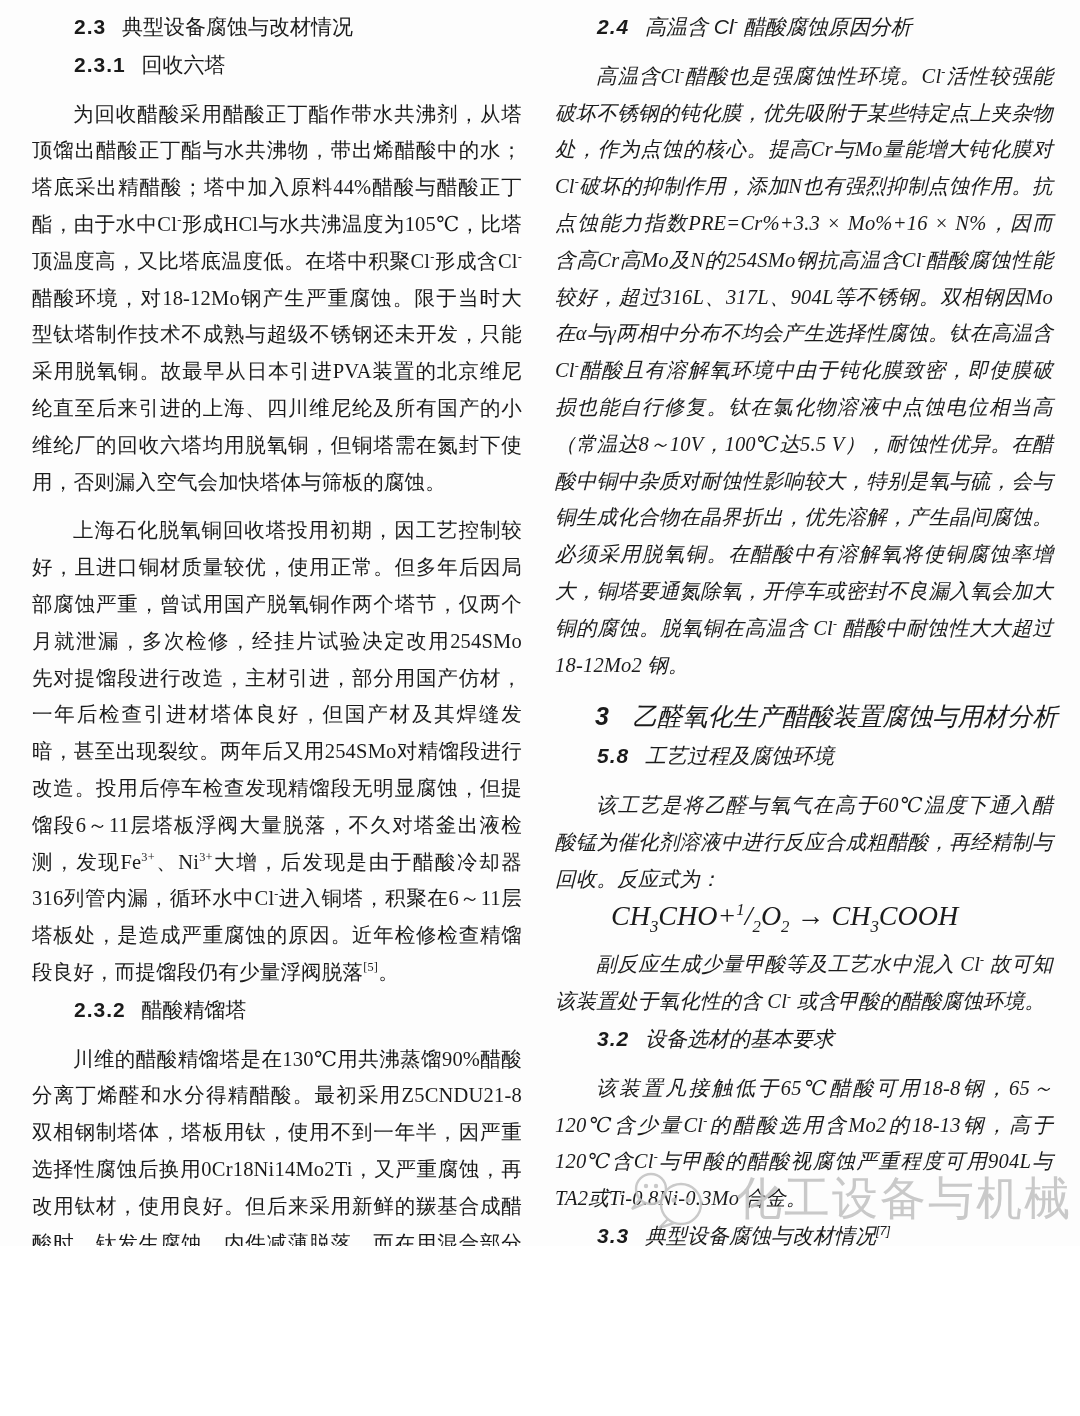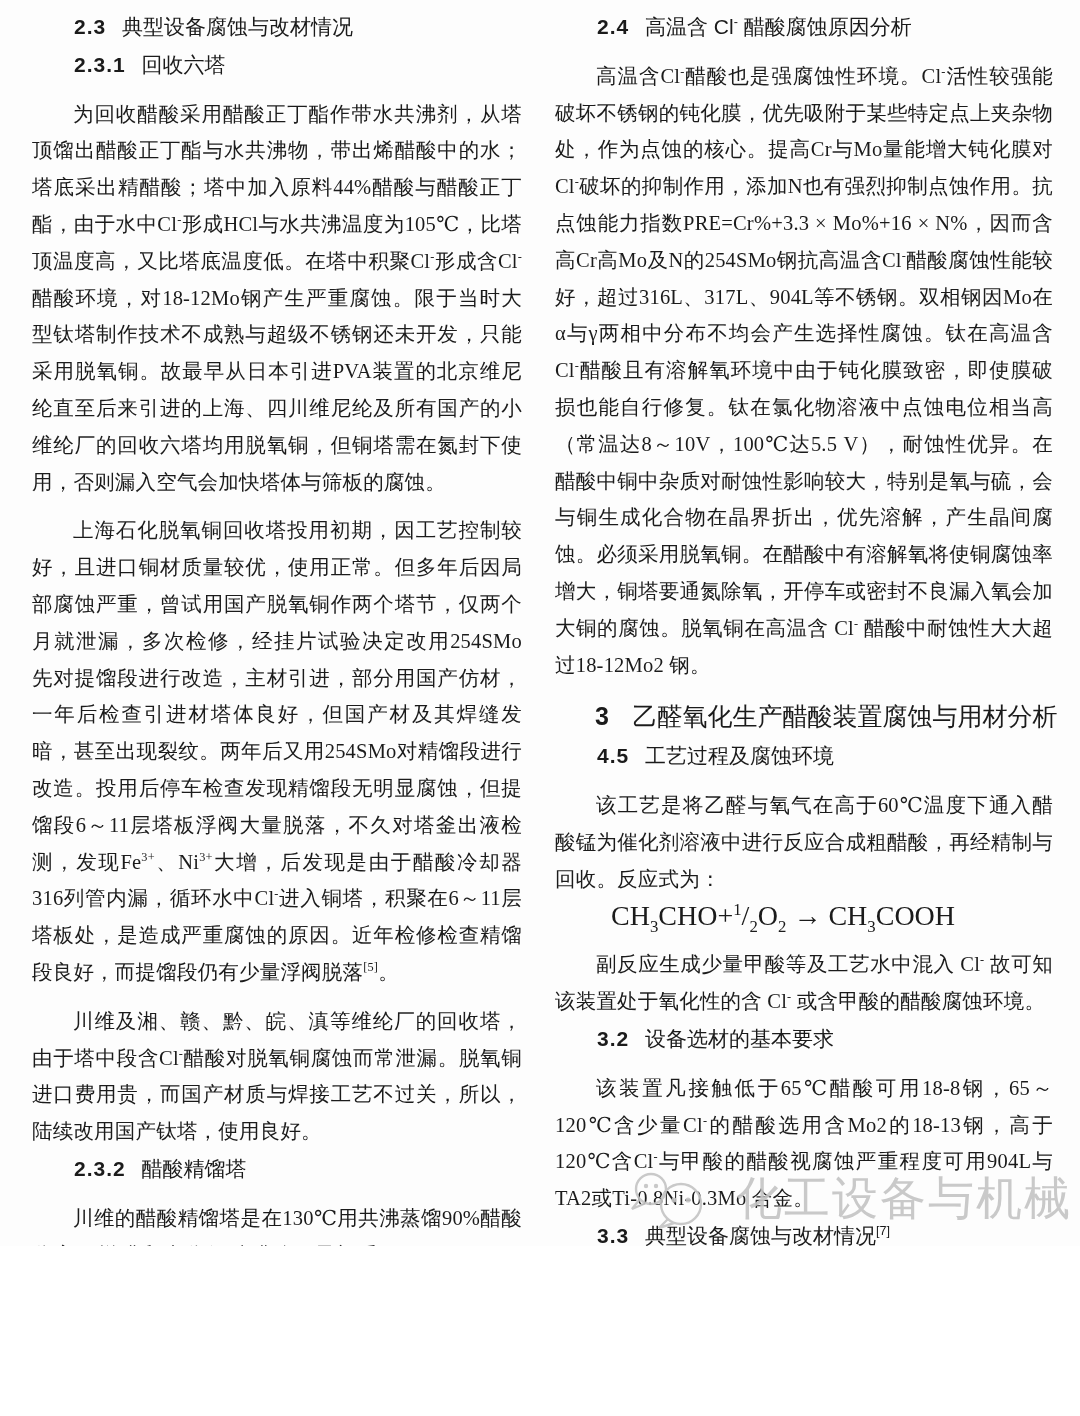--- a/index.html
+++ b/index.html
@@ -14,21 +14,21 @@
     width: 1080px;
     height: 1246px;
     background: #fdfdfd;
     padding: 8px 27px 0 32px;
     display: flex;
     gap: 33px;
     overflow: hidden;
   }
   .col { flex: 0 0 auto; }
   .col-left  { width: 490px; }
-  .col-right { width: 498px; }
+  .col-right { width: 498px; font-style: italic; }
 
   .body-para {
     font-size: 20.5px;
     line-height: 36.8px;
     text-align: justify;
     text-indent: 2em;
     letter-spacing: 0.2px;
     margin-top: 12px;
   }
   .formula {
@@ -85,37 +85,36 @@
 
   <div class="col col-left">
     <div class="heading h3">
       <span class="sec-num">2.3</span><span class="sec-title">典型设备腐蚀与改材情况</span>
     </div>
     <div class="heading h3">
       <span class="sec-num">2.3.1</span><span class="sec-title">回收六塔</span>
     </div>
     <p class="body-para">为回收醋酸采用醋酸正丁酯作带水共沸剂，从塔顶馏出醋酸正丁酯与水共沸物，带出烯醋酸中的水；塔底采出精醋酸；塔中加入原料44%醋酸与醋酸正丁酯，由于水中Cl<sup>-</sup>形成HCl与水共沸温度为105℃，比塔顶温度高，又比塔底温度低。在塔中积聚Cl<sup>-</sup>形成含Cl<sup>-</sup>醋酸环境，对18-12Mo钢产生严重腐蚀。限于当时大型钛塔制作技术不成熟与超级不锈钢还未开发，只能采用脱氧铜。故最早从日本引进PVA装置的北京维尼纶直至后来引进的上海、四川维尼纶及所有国产的小维纶厂的回收六塔均用脱氧铜，但铜塔需在氮封下使用，否则漏入空气会加快塔体与筛板的腐蚀。</p>
     <p class="body-para">上海石化脱氧铜回收塔投用初期，因工艺控制较好，且进口铜材质量较优，使用正常。但多年后因局部腐蚀严重，曾试用国产脱氧铜作两个塔节，仅两个月就泄漏，多次检修，经挂片试验决定改用254SMo 先对提馏段进行改造，主材引进，部分用国产仿材，一年后检查引进材塔体良好，但国产材及其焊缝发暗，甚至出现裂纹。两年后又用254SMo对精馏段进行改造。投用后停车检查发现精馏段无明显腐蚀，但提馏段6～11层塔板浮阀大量脱落，不久对塔釜出液检测，发现Fe<sup>3+</sup>、Ni<sup>3+</sup>大增，后发现是由于醋酸冷却器316列管内漏，循环水中Cl<sup>-</sup>进入铜塔，积聚在6～11层塔板处，是造成严重腐蚀的原因。近年检修检查精馏段良好，而提馏段仍有少量浮阀脱落<sup>[5]</sup>。</p>
-    <p class="body-para">川维及湘、赣、黔、皖、滇等维纶厂的回收塔，由于塔中段含Cl<sup>-</sup>醋酸对脱氧铜腐蚀而常泄漏。脱氧铜进口费用贵，而国产材质与焊接工艺不过关，所以，陆续改用国产钛塔，使用良好。</p>
     <div class="heading h3">
       <span class="sec-num">2.3.2</span><span class="sec-title">醋酸精馏塔</span>
     </div>
     <p class="body-para">川维的醋酸精馏塔是在130℃用共沸蒸馏90%醋酸分离丁烯醛和水分得精醋酸。最初采用Z5CNDU21-8双相钢制塔体，塔板用钛，使用不到一年半，因严重选择性腐蚀后换用0Cr18Ni14Mo2Ti，又严重腐蚀，再改用钛材，使用良好。但后来采用新鲜的羰基合成醋酸时，钛发生腐蚀，内件减薄脱落，而在用混合部分回收醋酸时，钛腐蚀减缓甚至不腐蚀。这是由于羰基合成醋酸中含有微量I会引起钛腐蚀，而存在一定量的Ti、Fe氧化性离子时促进钛钝化膜形成而使其缓蚀。</p>
   </div>
 
   <div class="col col-right">
     <div class="heading h3">
       <span class="sec-num">2.4</span><span class="sec-title">高温含 Cl<sup>-</sup> 醋酸腐蚀原因分析</span>
     </div>
     <p class="body-para">高温含Cl<sup>-</sup>醋酸也是强腐蚀性环境。Cl<sup>-</sup>活性较强能破坏不锈钢的钝化膜，优先吸附于某些特定点上夹杂物处，作为点蚀的核心。提高Cr与Mo量能增大钝化膜对Cl<sup>-</sup>破坏的抑制作用，添加N也有强烈抑制点蚀作用。抗点蚀能力指数PRE=Cr%+3.3 × Mo%+16 × N%，因而含高Cr高Mo及N的254SMo钢抗高温含Cl<sup>-</sup>醋酸腐蚀性能较好，超过316L、317L、904L等不锈钢。双相钢因Mo在α与γ两相中分布不均会产生选择性腐蚀。钛在高温含Cl<sup>-</sup>醋酸且有溶解氧环境中由于钝化膜致密，即使膜破损也能自行修复。钛在氯化物溶液中点蚀电位相当高（常温达8～10V，100℃达5.5 V），耐蚀性优异。在醋酸中铜中杂质对耐蚀性影响较大，特别是氧与硫，会与铜生成化合物在晶界折出，优先溶解，产生晶间腐蚀。必须采用脱氧铜。在醋酸中有溶解氧将使铜腐蚀率增大，铜塔要通氮除氧，开停车或密封不良漏入氧会加大铜的腐蚀。脱氧铜在高温含 Cl<sup>-</sup> 醋酸中耐蚀性大大超过18-12Mo2 钢。</p>
     <div class="heading h1">
       <span class="sec-num">3</span><span class="sec-title">乙醛氧化生产醋酸装置腐蚀与用材分析</span>
     </div>
     <div class="heading h3">
-      <span class="sec-num">4.5</span><span class="sec-title">工艺过程及腐蚀环境</span>
+      <span class="sec-num">5.8</span><span class="sec-title">工艺过程及腐蚀环境</span>
     </div>
     <p class="body-para">该工艺是将乙醛与氧气在高于60℃温度下通入醋酸锰为催化剂溶液中进行反应合成粗醋酸，再经精制与回收。反应式为：</p>
     <p class="formula">CH<sub>3</sub>CHO+<sup>1</sup>/<sub>2</sub>O<sub>2</sub> → CH<sub>3</sub>COOH</p>
     <p class="body-para">副反应生成少量甲酸等及工艺水中混入 Cl<sup>-</sup> 故可知该装置处于氧化性的含 Cl<sup>-</sup> 或含甲酸的醋酸腐蚀环境。</p>
     <div class="heading h3">
       <span class="sec-num">3.2</span><span class="sec-title">设备选材的基本要求</span>
     </div>
     <p class="body-para">该装置凡接触低于65℃醋酸可用18-8钢，65～120℃含少量Cl<sup>-</sup>的醋酸选用含Mo2的18-13钢，高于120℃含Cl<sup>-</sup>与甲酸的醋酸视腐蚀严重程度可用904L与TA2或Ti-0.8Ni-0.3Mo 合金。</p>
     <div class="heading h3">
       <span class="sec-num">3.3</span><span class="sec-title">典型设备腐蚀与改材情况<sup>[7]</sup></span>

